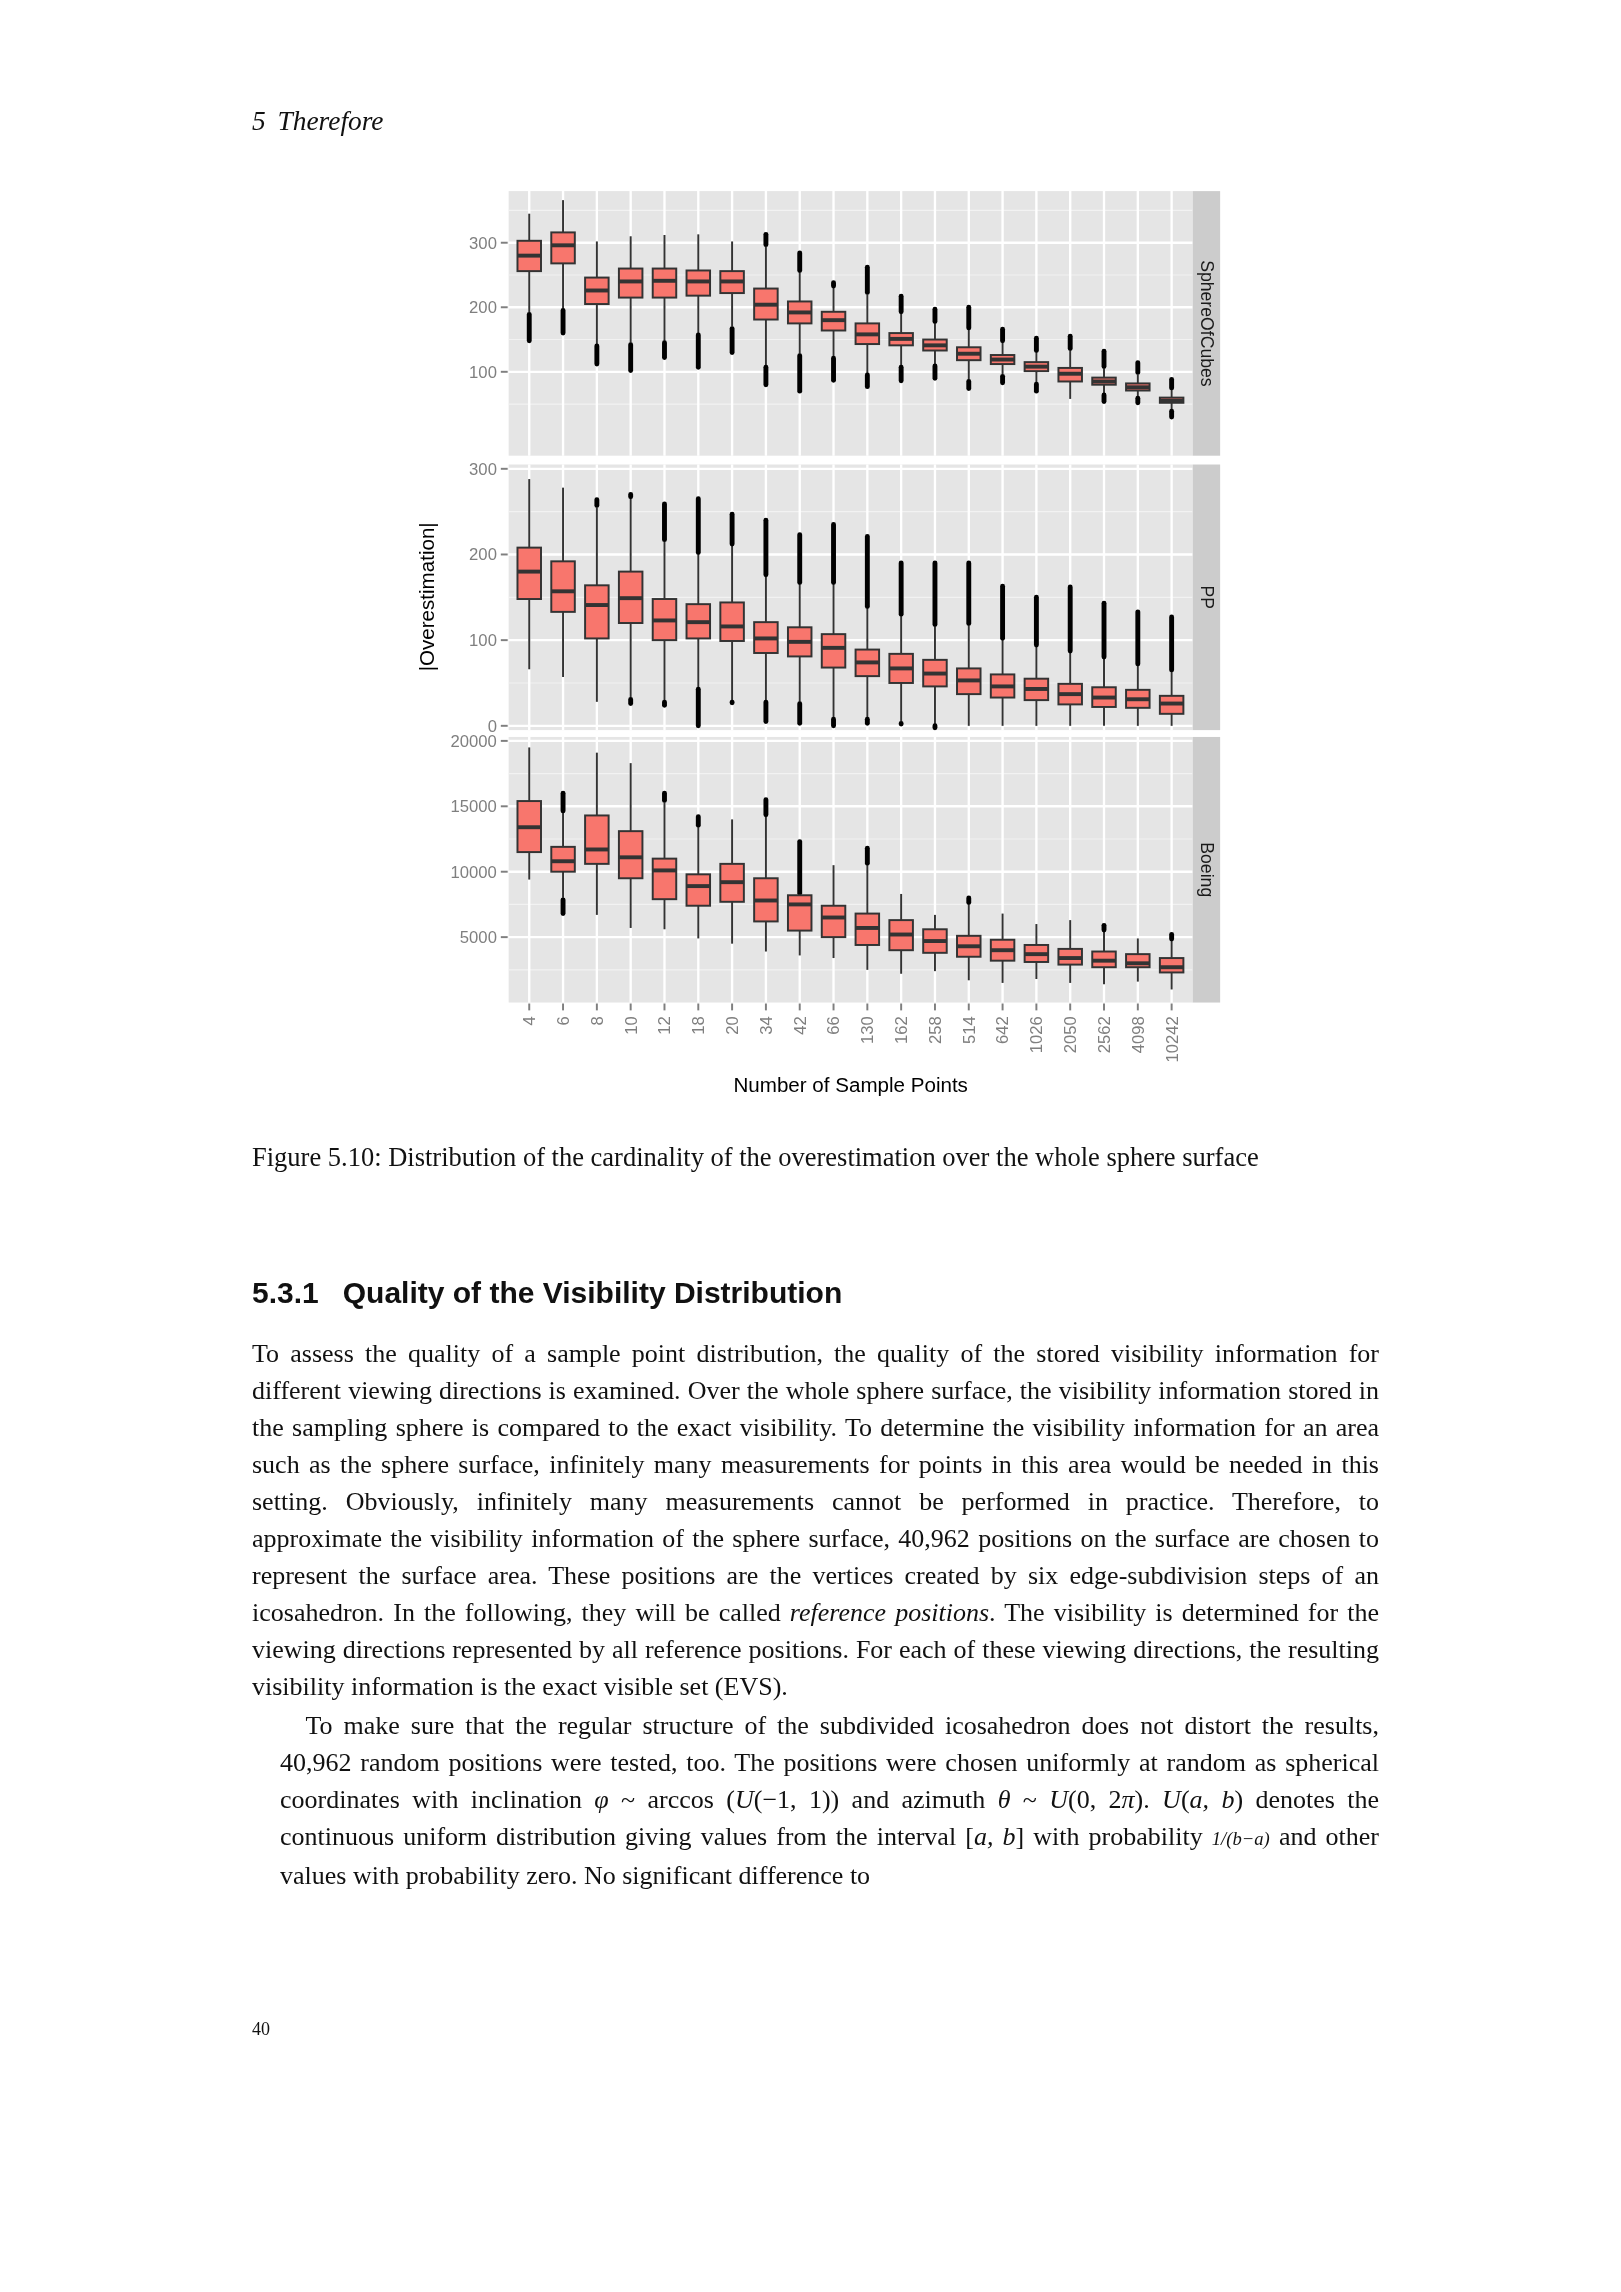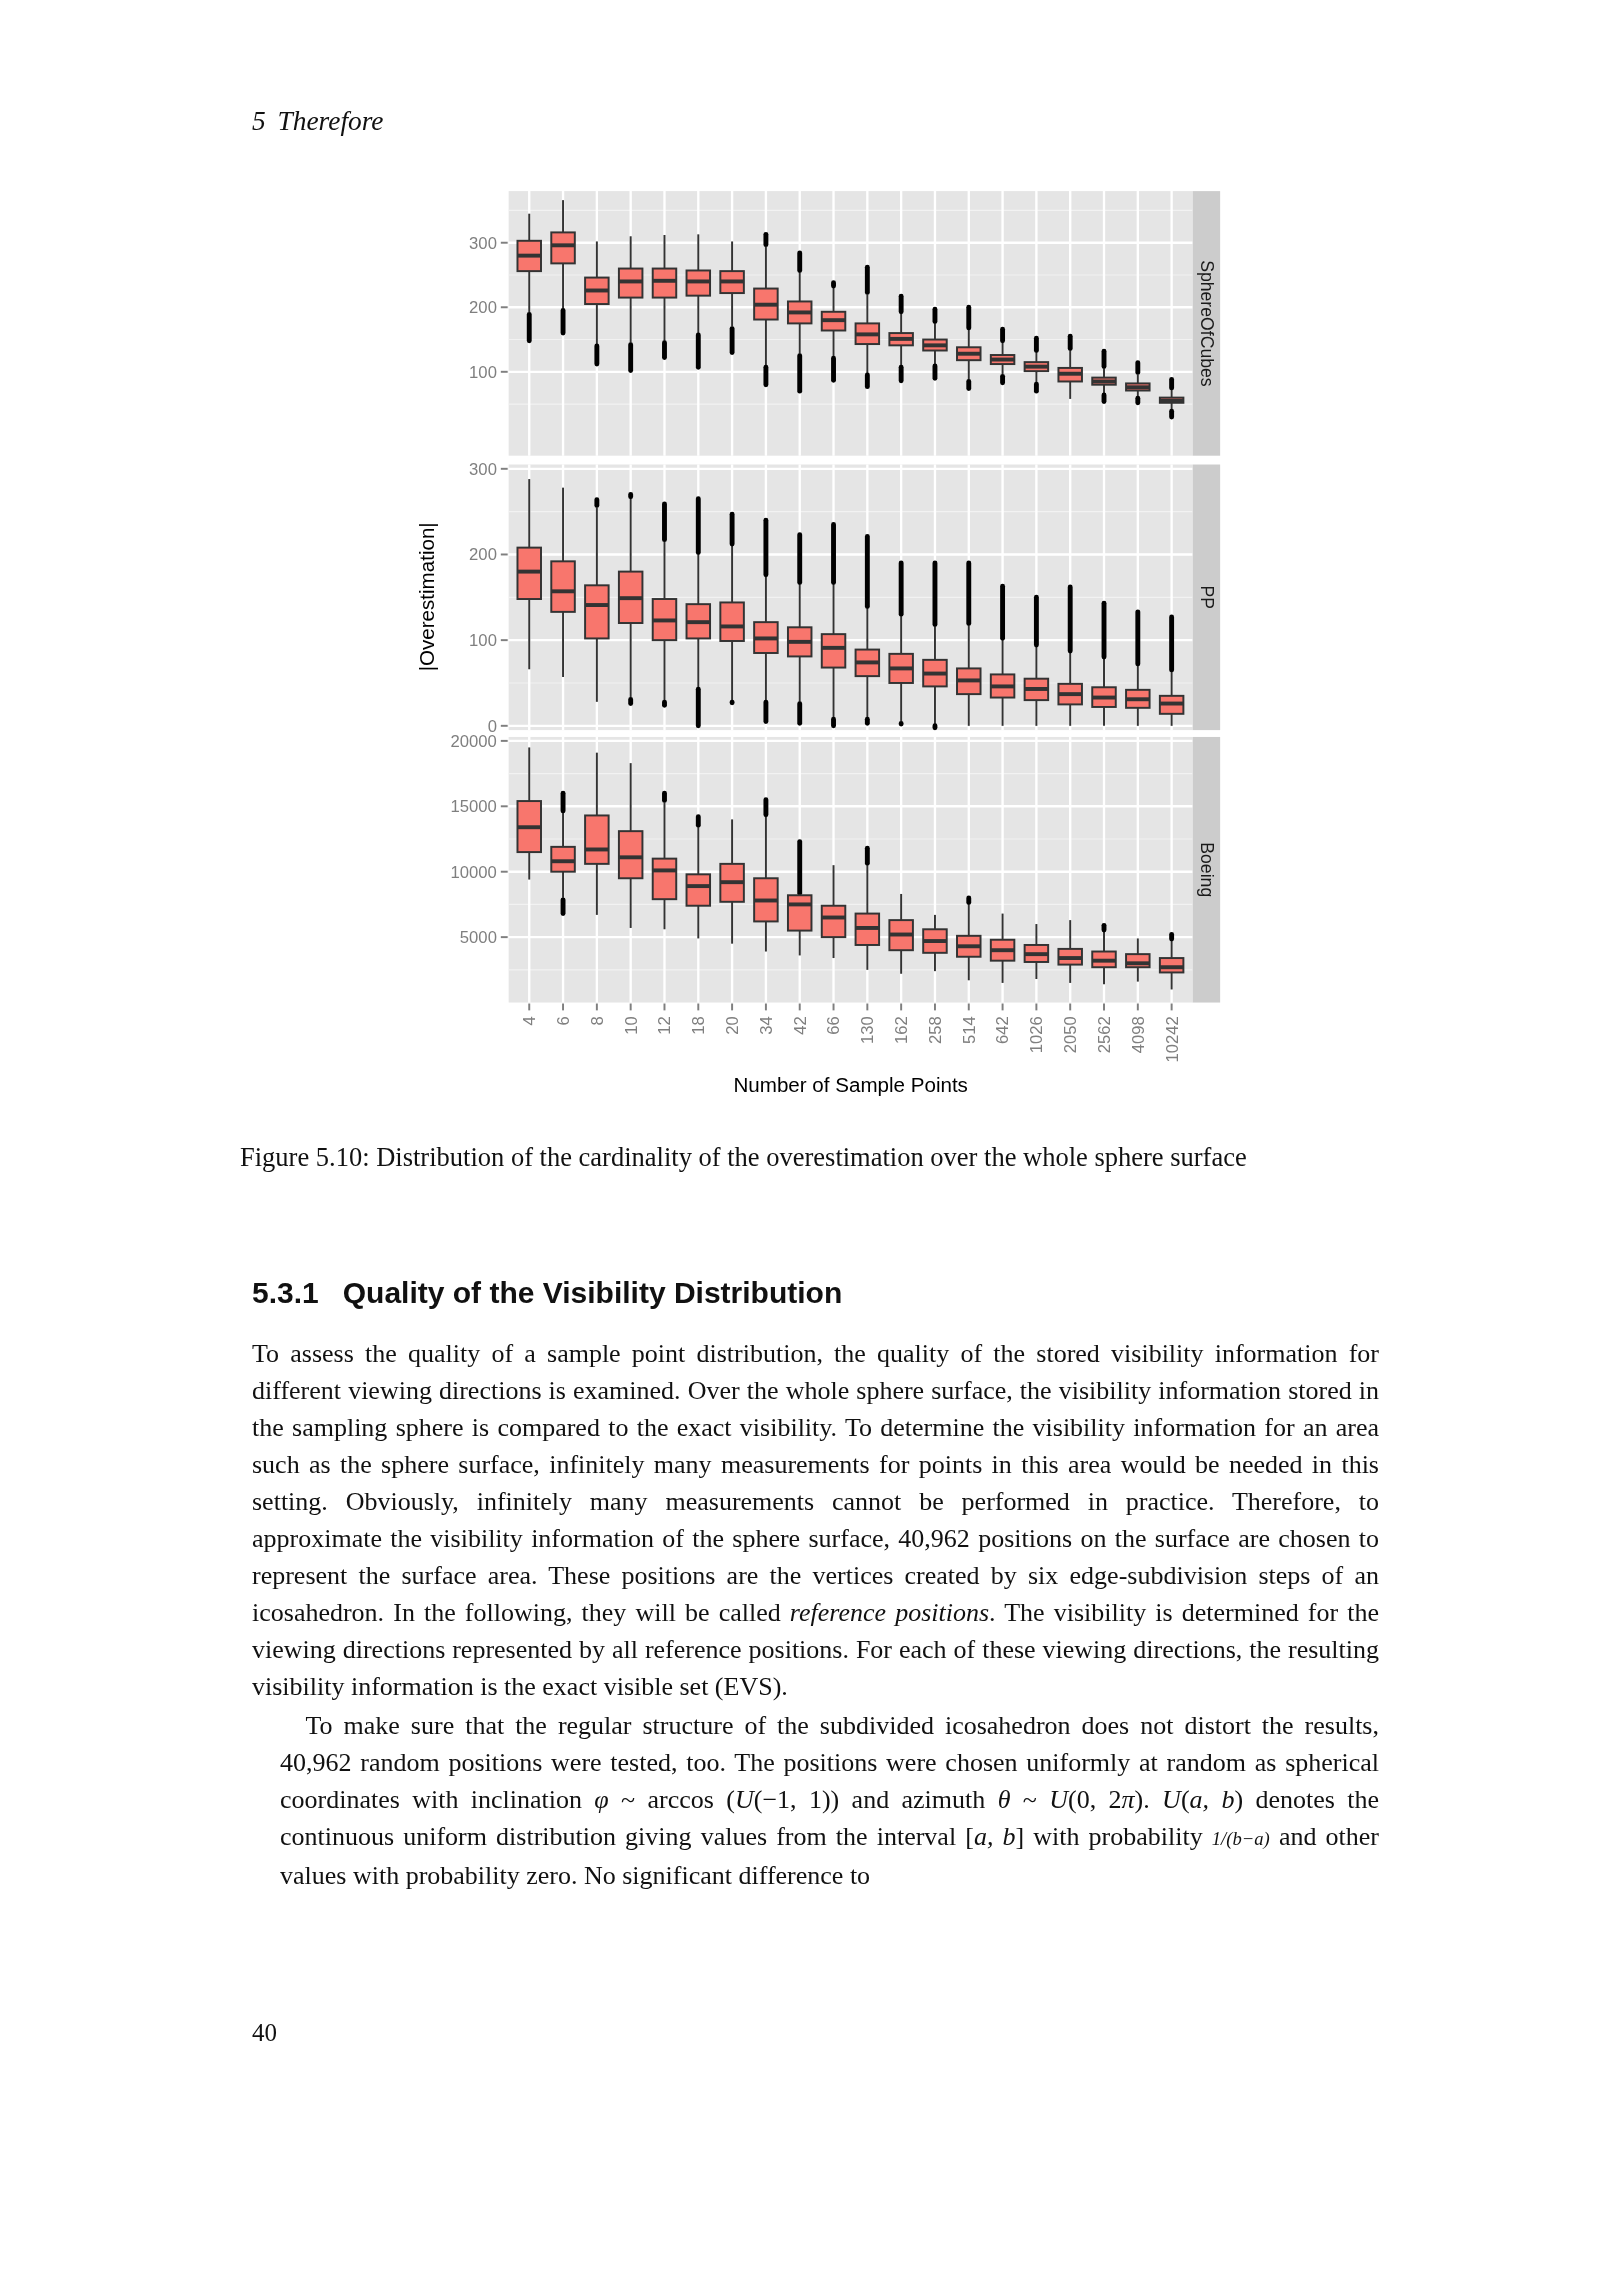--- a/index.html
+++ b/index.html
@@ -1,29 +1,29 @@
 <!DOCTYPE html>
 <html><head>
 <meta charset="utf-8">
 <style>
   html, body { margin:0; padding:0; background:#fff; }
   body { width:1621px; height:2293px; position:relative; overflow:hidden; font-family:"Liberation Serif", "DejaVu Serif", serif; color:#111; }
   .running-head { position:absolute; left:252px; top:106px; font-size:27.4px; font-style:italic; }
   .running-head .num { margin-right:11.8px; }
   #figure { position:absolute; left:0; top:0; width:1621px; height:1127px; }
   #figure svg { position:absolute; left:0; top:0; }
-  .caption { position:absolute; left:240px; top:1139px; width:1127px; font-size:26.5px; line-height:37px; }
+  .caption { position:absolute; left:252px; top:1139px; width:1127px; font-size:26.5px; line-height:37px; }
   .caption .lab { display:inline-block; }
   .caption .line2 { padding-left:152px; display:block; }
   .section-heading { position:absolute; left:252px; top:1276px; font-family:"Liberation Sans", "DejaVu Sans", sans-serif; font-weight:bold; font-size:30px; }
   .section-heading .secnum { margin-right:24px; }
   .body-text { position:absolute; left:252px; top:1335px; width:1127px; font-size:26px; line-height:37px; text-align:justify; }
   .body-text p { margin:0; text-indent:0; }
   .body-text p + p { text-indent:25.5px; margin-top:2px;margin-left:28px; }
-  .page-number { position:absolute; left:252px; top:2019px; font-size:25px; }
+  .page-number { position:absolute; left:252px; top:2019px; font-size:18px; }
   .ital { font-style:italic; }
 </style>
 </head>
 <body>
 
 <div class="running-head">
   <span class="num">5</span><span>Therefore</span>
 </div>
 
 <div id="figure">

